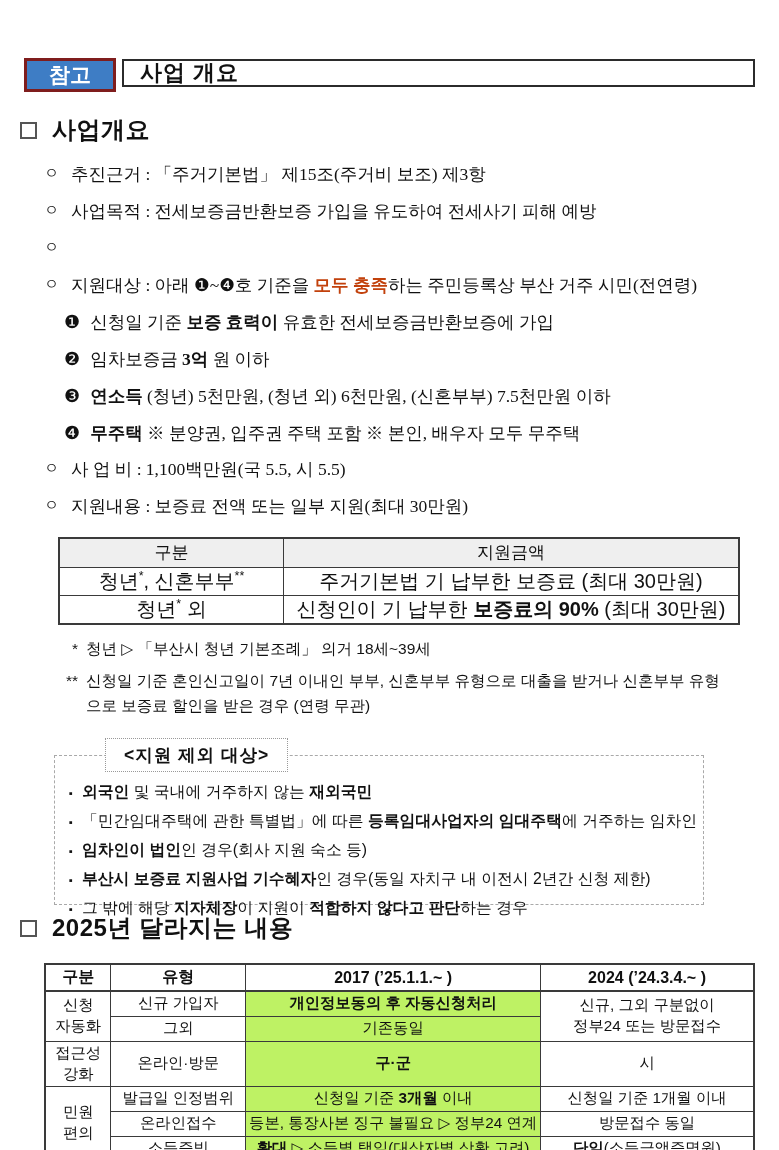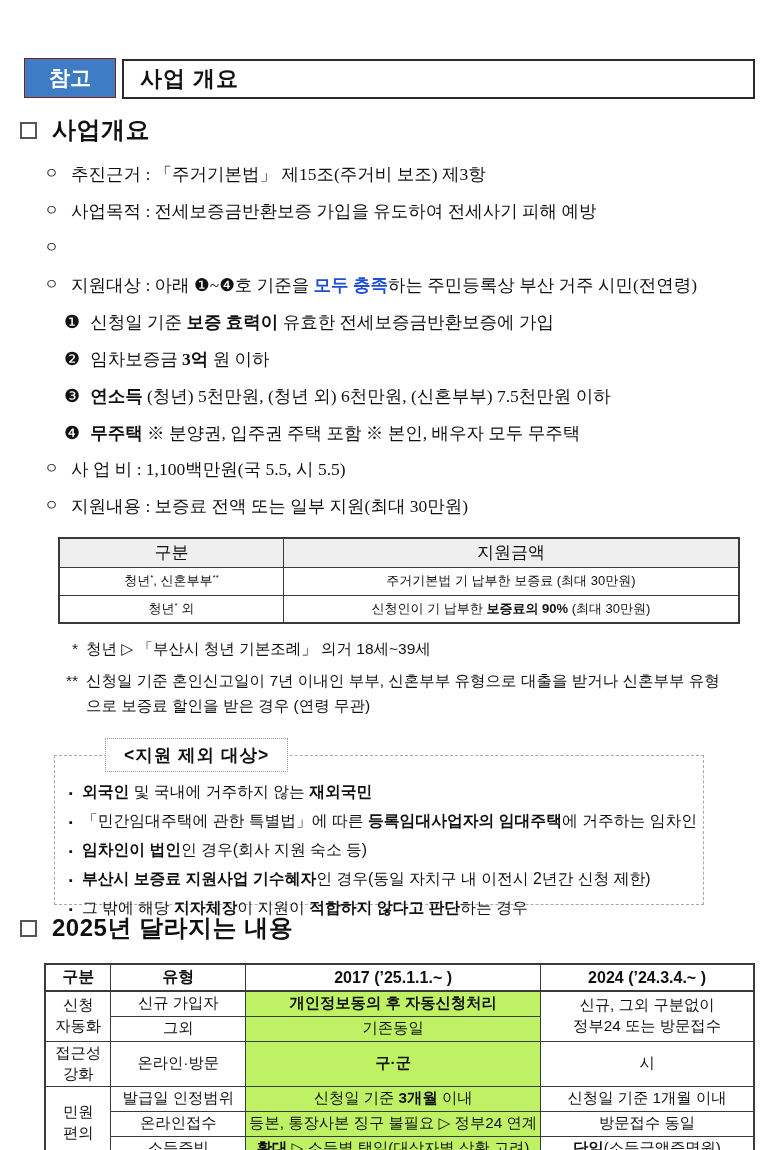--- a/index.html
+++ b/index.html
@@ -7,42 +7,42 @@
   .page {
     position:relative; width:779px; height:1150px; background:#ffffff;
     font-family:"Liberation Sans","DejaVu Sans",sans-serif; color:#111; overflow:hidden;
   }
   .b { font-weight:bold; }
   sup { font-size:0.62em; vertical-align:super; }
 
   
   .header-row { position:absolute; top:58px; left:24px; width:731px; height:42px; display:flex; }
   .badge {
-    width:92px; height:40px; background:#3e7dc5; color:#fff; font-weight:bold; font-size:21px;
-    display:flex; align-items:center; justify-content:center; border:1px solid #7f1d1d;
+    width:92px; height:34px; background:#3e7dc5; color:#fff; font-weight:bold; font-size:21px;
+    display:flex; align-items:center; justify-content:center; border:3px solid #7f1d1d;
   }
   .title-box {
-    flex:1; height:40px; margin-left:6px; margin-top:1px; border:2px solid #2b2b2b;
+    flex:1; height:28px; margin-left:6px; margin-top:1px; border:2px solid #2b2b2b;
     display:flex; align-items:center; padding-left:16px; font-size:22px; font-weight:bold; letter-spacing:1px;
   }
 
   
   .sec-heading { position:absolute; left:20px; display:flex; align-items:center; font-size:24px; font-weight:bold; letter-spacing:0.5px; }
   .sq { display:inline-block; width:17px; height:17px; border:2px solid #555; margin-right:15px; background:#fff; }
 
   
   .line-group { position:absolute; font-family:"Liberation Serif","DejaVu Serif",serif; }
   .bline { height:37px; display:flex; align-items:center; font-size:17.5px; white-space:nowrap; }
   .bline .marker { margin-right:12px; font-size:15px; }
   .nline { height:37px; display:flex; align-items:center; font-size:17.5px; white-space:nowrap; }
   .nline .marker { margin-right:10px; font-size:18px; }
 
   
   .amount-table { position:absolute; top:537px; left:58px; width:682px; border-collapse:collapse; table-layout:fixed; }
-  .amount-table th, .amount-table td { border:1px solid #3a3a3a; text-align:center; font-size:13px; padding:0; }
+  .amount-table th, .amount-table td { border:1px solid #3a3a3a; text-align:center; font-size:20px; padding:0; }
   .amount-table th { background:#efefef; height:29px; font-weight:normal; font-size:17px; }
   .amount-table td { height:28px; }
   .amount-table { border:2px solid #3a3a3a; }
   .col-narrow { width:33%; }
 
   
   .footnotes { position:absolute; top:636px; left:60px; width:670px; font-size:15.5px; }
   .fn { display:flex; margin-bottom:7px; line-height:25px; }
   .fn .fn-marker { width:26px; text-align:right; padding-right:8px; flex:0 0 auto; }
   .fn .fn-text { flex:1; }
@@ -88,21 +88,21 @@
     </div>
     <div class="bline">
       <span class="marker">ㅇ</span>
       <span><span>사업목적 : 전세보증금반환보증 가입을  유도하여  전세사기  피해  예방</span></span>
     </div>
     <div class="bline">
       <span class="marker">ㅇ</span>
     </div>
     <div class="bline">
       <span class="marker">ㅇ</span>
-      <span><span>지원대상 : 아래 ❶~❹호 기준을 </span><span class="b" style="color: #1d4ed8;">모두 충족</span><span>하는 주민등록상 부산 거주 시민(전연령)</span></span>
+      <span><span>지원대상 : 아래 ❶~❹호 기준을 </span><span class="b" style="color: #c2410c;">모두 충족</span><span>하는 주민등록상 부산 거주 시민(전연령)</span></span>
     </div>
   </div>
 
   <div class="line-group" style="top:303px; left:64px;">
     <div class="nline">
       <span class="marker">❶</span>
       <span><span>신청일  기준  </span><span class="b">보증  효력이</span><span>  유효한  전세보증금반환보증에  가입</span></span>
     </div>
     <div class="nline">
       <span class="marker">❷</span>

